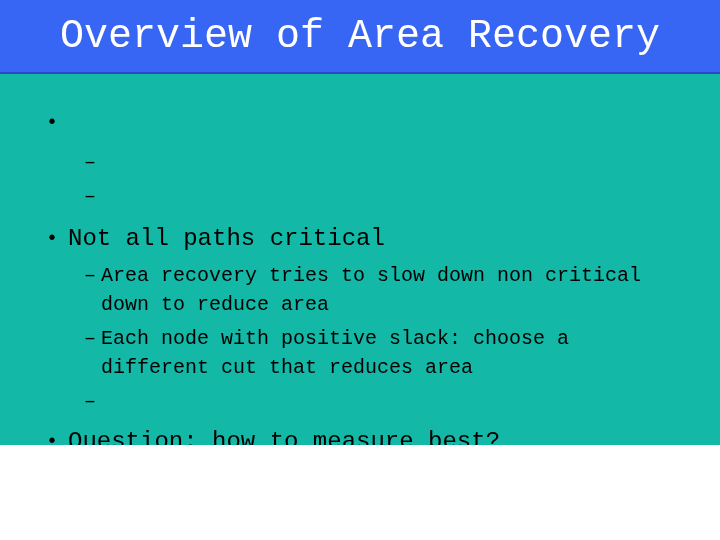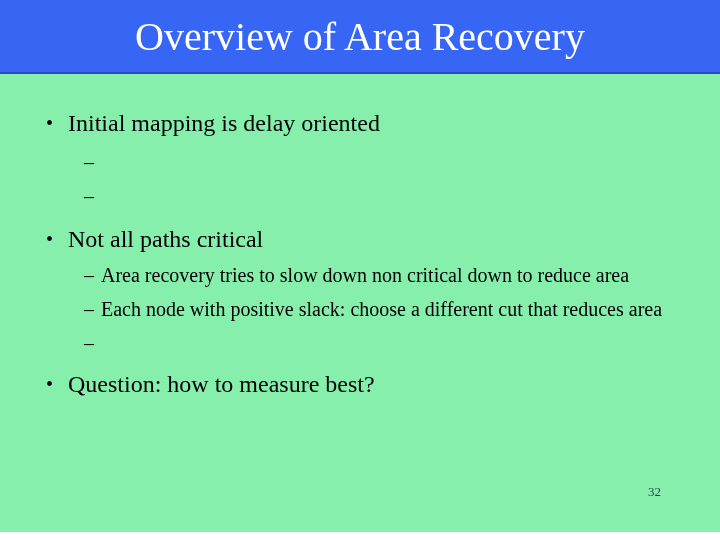--- a/index.html
+++ b/index.html
@@ -1,22 +1,22 @@
 <!DOCTYPE html>
 <html><head>
 <meta charset="utf-8">
 <style>
   html, body { margin: 0; padding: 0; background: #ffffff; }
   .slide {
     position: relative;
     width: 720px;
-    height: 532px;
-    background: #86efac;
+    height: 445px;
+    background: #14b8a6;
     overflow: hidden;
-    font-family: Liberation Serif, serif;
+    font-family: Liberation Mono, monospace;
     color: #000000;
   }
   .title-bar {
     box-sizing: border-box;
     position: absolute;
     top: 0; left: 0;
     width: 720px;
     height: 74px;
     background-color: #3765f4;
     border-bottom: 2px solid #2c49c8;
@@ -72,21 +72,20 @@
 <div class="slide">
 
   <div class="title-bar" style="background-color: rgb(55, 101, 244); border-bottom-color: rgb(44, 73, 200);">
     <div class="title-text" style="color: rgb(255, 255, 255);">Overview of Area Recovery</div>
   </div>
 
   <div class="body" style="color: rgb(0, 0, 0);">
 
     <div class="li l1">
       <span class="marker">•</span>
-      <span class="txt">Initial mapping is delay oriented</span>
     </div>
 
     <div class="li l2 gap-sub">
       <span class="marker">–</span>
     </div>
 
     <div class="li l2 gap-sub-s">
       <span class="marker">–</span>
     </div>
 

